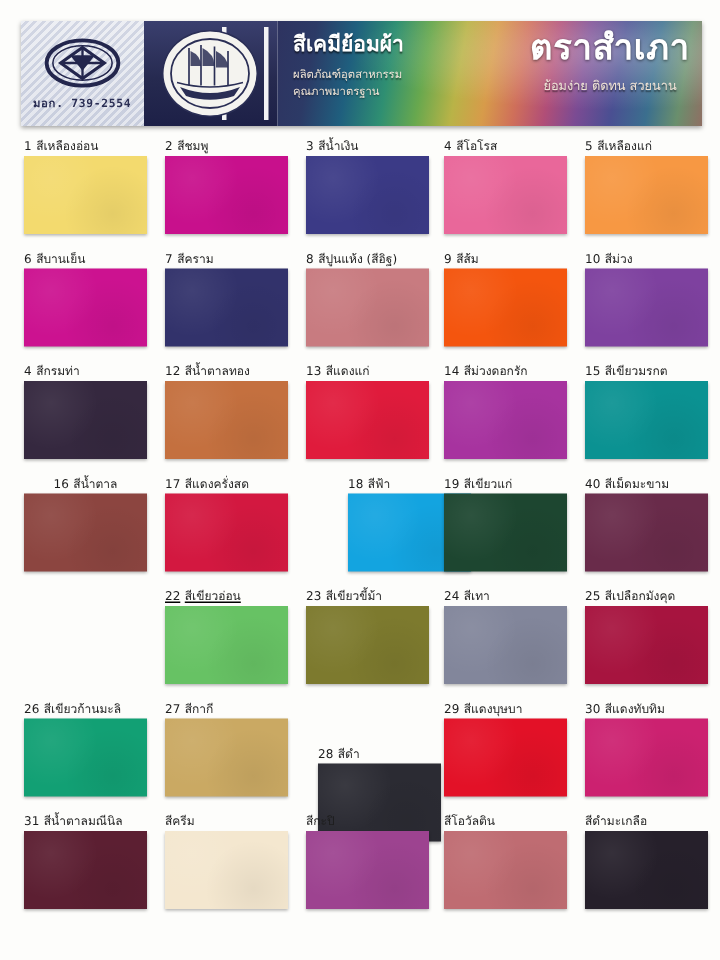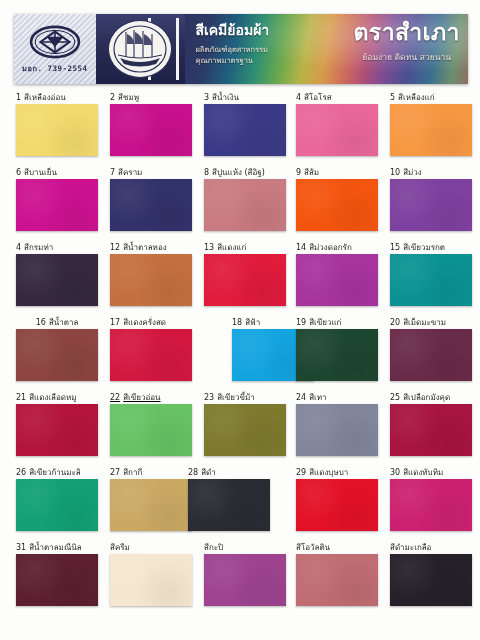--- a/index.html
+++ b/index.html
@@ -338,29 +338,25 @@
         </div>
         <div class="cell" style="left: 204px; margin-left: 28px;">
           <div class="cell-label"><span class="num">18</span><span>สีฟ้า</span></div>
           <div class="swatch" style="background: rgb(19, 164, 224);"></div>
         </div>
         <div class="cell" style="left: 296px;">
           <div class="cell-label"><span class="num">19</span><span>สีเขียวแก่</span></div>
           <div class="swatch" style="background: rgb(29, 70, 48);"></div>
         </div>
         <div class="cell" style="left: 390px;">
-          <div class="cell-label"><span class="num">20</span><span>สีเม็ดมะขาม</span></div>
+          <div class="cell-label"><span class="num">40</span><span>สีเม็ดมะขาม</span></div>
           <div class="swatch" style="background: rgb(105, 43, 74);"></div>
         </div>
       </div>
       <div class="row">
-        <div class="cell" style="left: 16px;">
-          <div class="cell-label"><span class="num">21</span><span>สีแดงเลือดหมู</span></div>
-          <div class="swatch" style="background: rgb(180, 20, 60);"></div>
-        </div>
         <div class="cell" style="left: 110px; text-decoration: underline;">
           <div class="cell-label"><span class="num">22</span><span>สีเขียวอ่อน</span></div>
           <div class="swatch" style="background: rgb(103, 194, 100);"></div>
         </div>
         <div class="cell" style="left: 204px;">
           <div class="cell-label"><span class="num">23</span><span>สีเขียวขี้ม้า</span></div>
           <div class="swatch" style="background: rgb(125, 122, 46);"></div>
         </div>
         <div class="cell" style="left: 296px;">
           <div class="cell-label"><span class="num">24</span><span>สีเทา</span></div>
@@ -373,21 +369,21 @@
       </div>
       <div class="row">
         <div class="cell" style="left: 16px;">
           <div class="cell-label"><span class="num">26</span><span>สีเขียวก้านมะลิ</span></div>
           <div class="swatch" style="background: rgb(18, 160, 116);"></div>
         </div>
         <div class="cell" style="left: 110px;">
           <div class="cell-label"><span class="num">27</span><span>สีกากี</span></div>
           <div class="swatch" style="background: rgb(202, 169, 99);"></div>
         </div>
-        <div class="cell" style="left: 188px;">
+        <div class="cell" style="left: 212px; margin-top: 30px;">
           <div class="cell-label"><span class="num">28</span><span>สีดำ</span></div>
           <div class="swatch" style="background: rgb(43, 43, 51);"></div>
         </div>
         <div class="cell" style="left: 296px;">
           <div class="cell-label"><span class="num">29</span><span>สีแดงบุษบา</span></div>
           <div class="swatch" style="background: rgb(227, 17, 39);"></div>
         </div>
         <div class="cell" style="left: 390px;">
           <div class="cell-label"><span class="num">30</span><span>สีแดงทับทิม</span></div>
           <div class="swatch" style="background: rgb(204, 33, 112);"></div>

